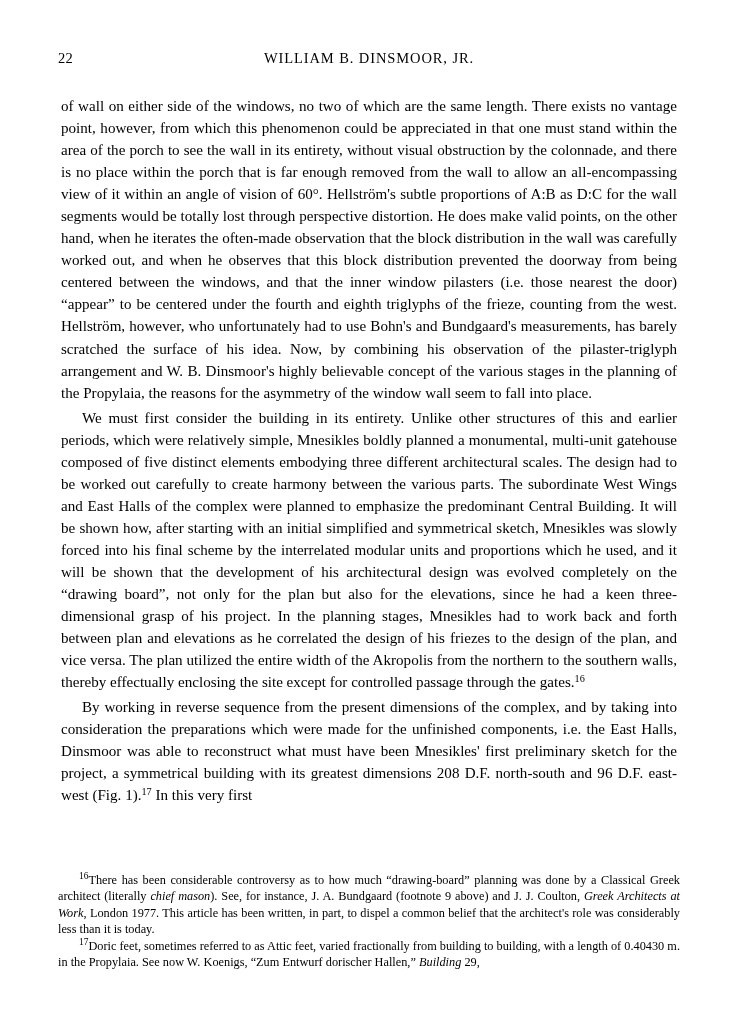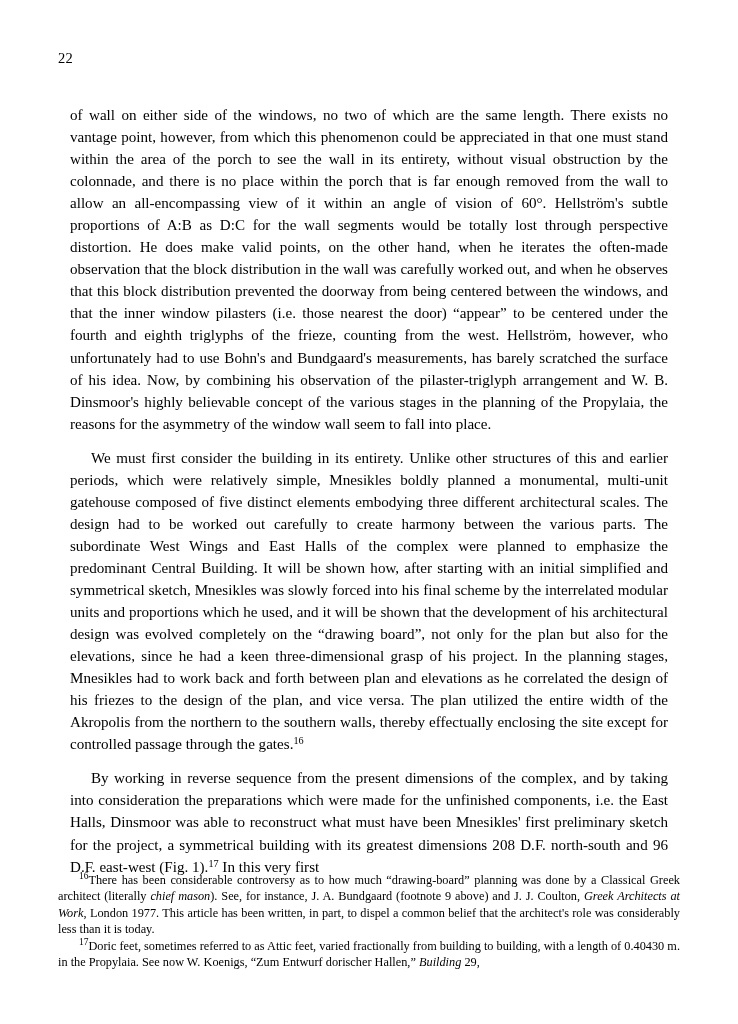--- a/index.html
+++ b/index.html
@@ -50,21 +50,21 @@
     position: absolute;
     left: 58px;
     top: 92px;
     width: 622px;
     font-size: 15.1px;
     line-height: 22.05px;
     text-align: justify;
     text-justify: inter-word;
   }
   .body-text p {
-    margin: 12px;
+    margin: 3px;
   }
   .body-text p.indent {
     text-indent: 21px;
   }
   .footnotes {
     position: absolute;
     left: 58px;
     top: 872px;
     width: 622px;
     font-size: 12.3px;
@@ -89,20 +89,21 @@
   }
   .it { font-style: italic; }
 </style>
 </head>
 <body>
 
 <div class="page">
 
   <div class="header">
     <div class="folio">22</div>
+    <div class="running-title">WILLIAM B. DINSMOOR, JR.</div>
   </div>
 
   <div class="body-text">
     <p>of wall on either side of the windows, no two of which are the same length. There exists no vantage point, however, from which this phenomenon could be appreciated in that one must stand within the area of the porch to see the wall in its entirety, without visual obstruction by the colonnade, and there is no place within the porch that is far enough removed from the wall to allow an all-encompassing view of it within an angle of vision of 60°. Hellström's subtle proportions of A:B as D:C for the wall segments would be totally lost through perspective distortion. He does make valid points, on the other hand, when he iterates the often-made observation that the block distribution in the wall was carefully worked out, and when he observes that this block distribution prevented the doorway from being centered between the windows, and that the inner window pilasters (i.e. those nearest the door) “appear” to be centered under the fourth and eighth triglyphs of the frieze, counting from the west. Hellström, however, who unfortunately had to use Bohn's and Bundgaard's measurements, has barely scratched the surface of his idea. Now, by combining his observation of the pilaster-triglyph arrangement and W. B. Dinsmoor's highly believable concept of the various stages in the planning of the Propylaia, the reasons for the asymmetry of the window wall seem to fall into place.</p>
     <p class="indent"><span>We must first consider the building in its entirety. Unlike other structures of this and earlier periods, which were relatively simple, Mnesikles boldly planned a monumental, multi-unit gatehouse composed of five distinct elements embodying three different architectural scales. The design had to be worked out carefully to create harmony between the various parts. The subordinate West Wings and East Halls of the complex were planned to emphasize the predominant Central Building. It will be shown how, after starting with an initial simplified and symmetrical sketch, Mnesikles was slowly forced into his final scheme by the interrelated modular units and proportions which he used, and it will be shown that the development of his architectural design was evolved completely on the “drawing board”, not only for the plan but also for the elevations, since he had a keen three-dimensional grasp of his project. In the planning stages, Mnesikles had to work back and forth between plan and elevations as he correlated the design of his friezes to the design of the plan, and vice versa. The plan utilized the entire width of the Akropolis from the northern to the southern walls, thereby effectually enclosing the site except for controlled passage through the gates.</span><sup class="ref">16</sup></p>
     <p class="indent"><span>By working in reverse sequence from the present dimensions of the complex, and by taking into consideration the preparations which were made for the unfinished components, i.e. the East Halls, Dinsmoor was able to reconstruct what must have been Mnesikles' first preliminary sketch for the project, a symmetrical building with its greatest dimensions 208 D.F. north-south and 96 D.F. east-west (Fig. 1).</span><sup class="ref">17</sup><span> In this very first</span></p>
   </div>
 
   <div class="footnotes">
     <p class="fn">

